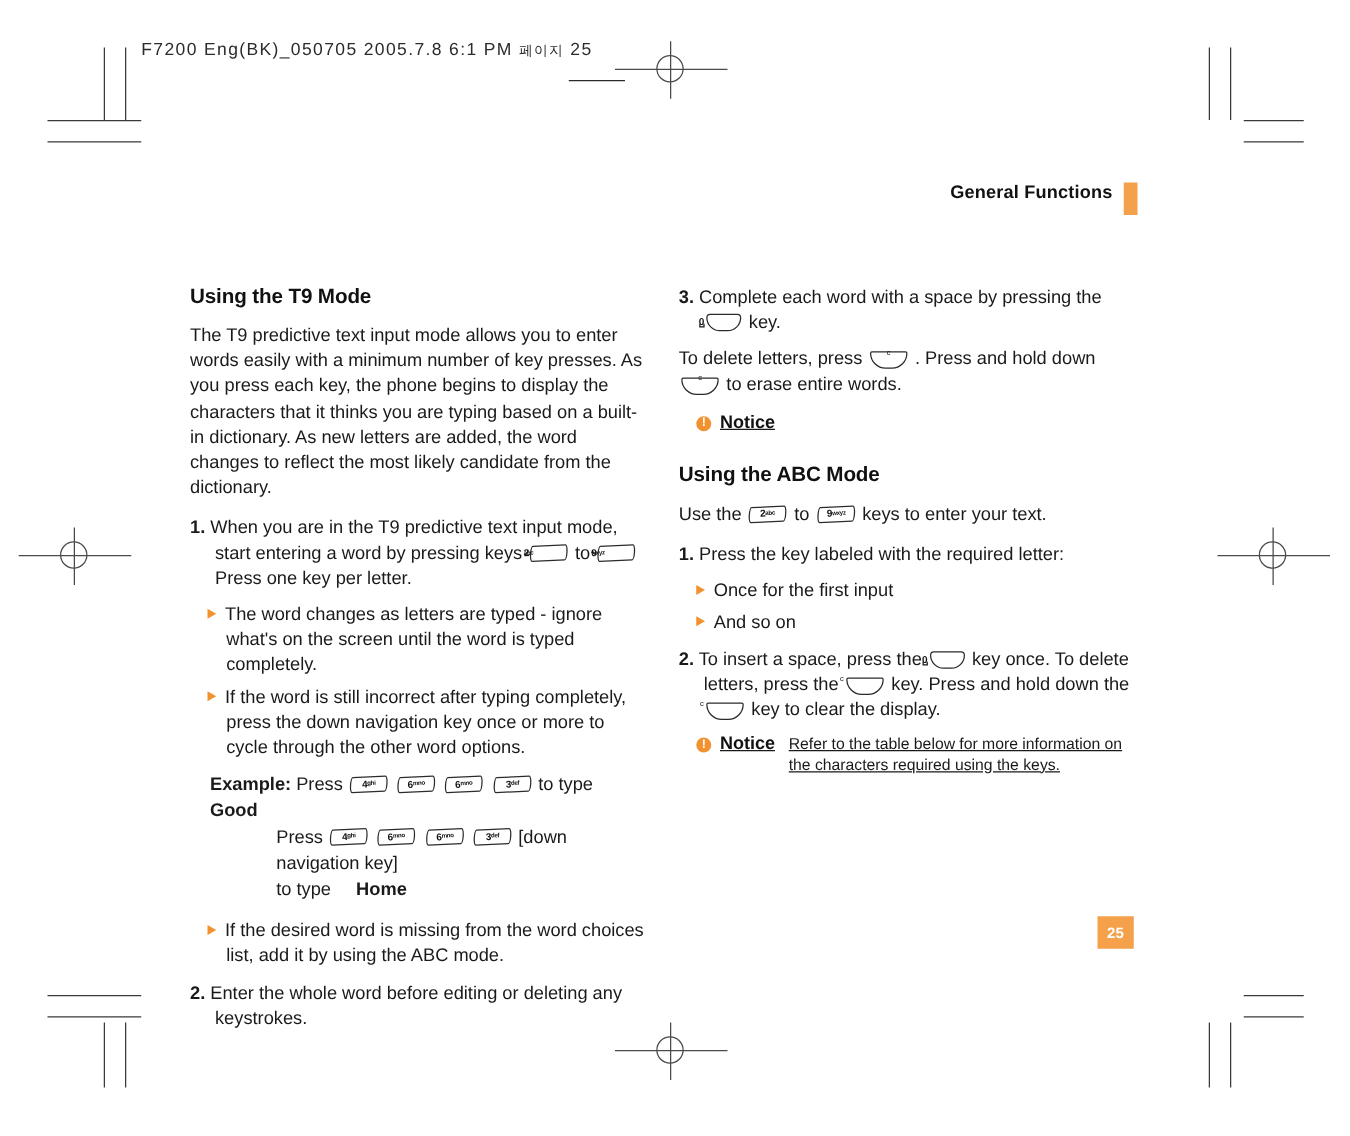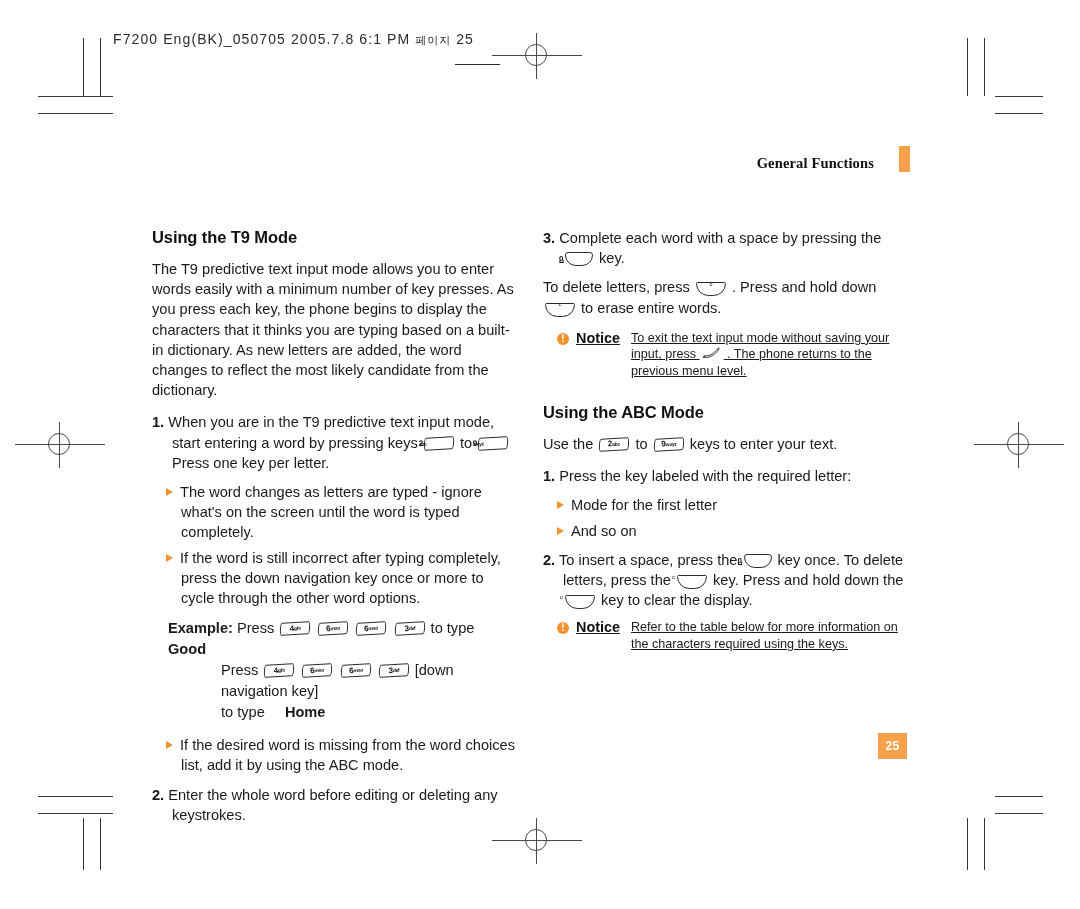--- a/index.html
+++ b/index.html
@@ -71,23 +71,22 @@
     height: 1px;
     background: #2b2b2b;
   }
 
   
   .runhead {
     position: absolute;
     right: 170px;
     top: 146px;
     display: flex;
-    align-items: flex-end;
-    gap: 25px;
-    font-family: Liberation Serif, serif;
+    align-items: flex-start;
+    gap: 9px;
   }
   .runhead-title {
     font-size: 14.5px;
     font-weight: bold;
     color: #111;
     letter-spacing: 0.15px;
   }
   .runhead-bar {
     width: 11px;
     height: 26px;
@@ -482,30 +481,20 @@
     <span>To delete letters, press</span>
     <span class="keyc"><span class="smile"></span><span class="dot">c</span></span>
     <span>. Press and hold down</span>
     <span class="keyc"><span class="smile"></span><span class="dot">c</span></span>
     <span>to erase entire words.</span>
   </p>
 
   <div class="notice">
     <span class="notice-dot"></span>
     <span class="notice-label">Notice</span>
-    <span class="notice-text">
-      <span>To exit the text input mode without saving your input, press</span>
-      <span class="keye">
-        <svg width="20" height="13" viewBox="0 0 20 13">
-          <path d="M2 10 C5 11.5, 13 9, 17 2 C17.5 1, 16.5 0.5, 16 1.2 C12 7.5, 5.5 9.5, 2.2 8.6 Z" fill="none" stroke="#2b2b2b" stroke-width="0.9"></path>
-          <path d="M2.2 8.6 L1.2 10.6 L3.4 10.2" fill="none" stroke="#2b2b2b" stroke-width="0.9"></path>
-        </svg>
-      </span>
-      <span>. The phone returns to the previous menu level.</span>
-    </span>
   </div>
 
   <h2 class="sec" style="margin-top:24px;">Using the ABC Mode</h2>
 
   <p class="body">
     <span>Use the</span>
     <span class="key"><span class="kbox"></span><span class="klbl">
           <span>2</span>
           <sup>abc</sup>
         </span></span>
@@ -516,21 +505,21 @@
         </span></span>
     <span>keys to enter your text.</span>
   </p>
 
   <p class="numitem">
     <span class="num">1.</span>
     <span>Press the key labeled with the required letter:</span>
   </p>
 
   <div class="bullets">
-    <p class="bullet"><span class="tri"></span><span>Mode for the first letter</span></p>
+    <p class="bullet"><span class="tri"></span><span>Once for the first input</span></p>
     <p class="bullet"><span class="tri"></span><span>And so on</span></p>
   </div>
 
   <p class="numitem">
     <span class="num">2.</span>
     <span>To insert a space, press the</span>
     <span class="key0">
       <span class="bowl"></span>
       <span class="lbl">
           <span>0</span>

